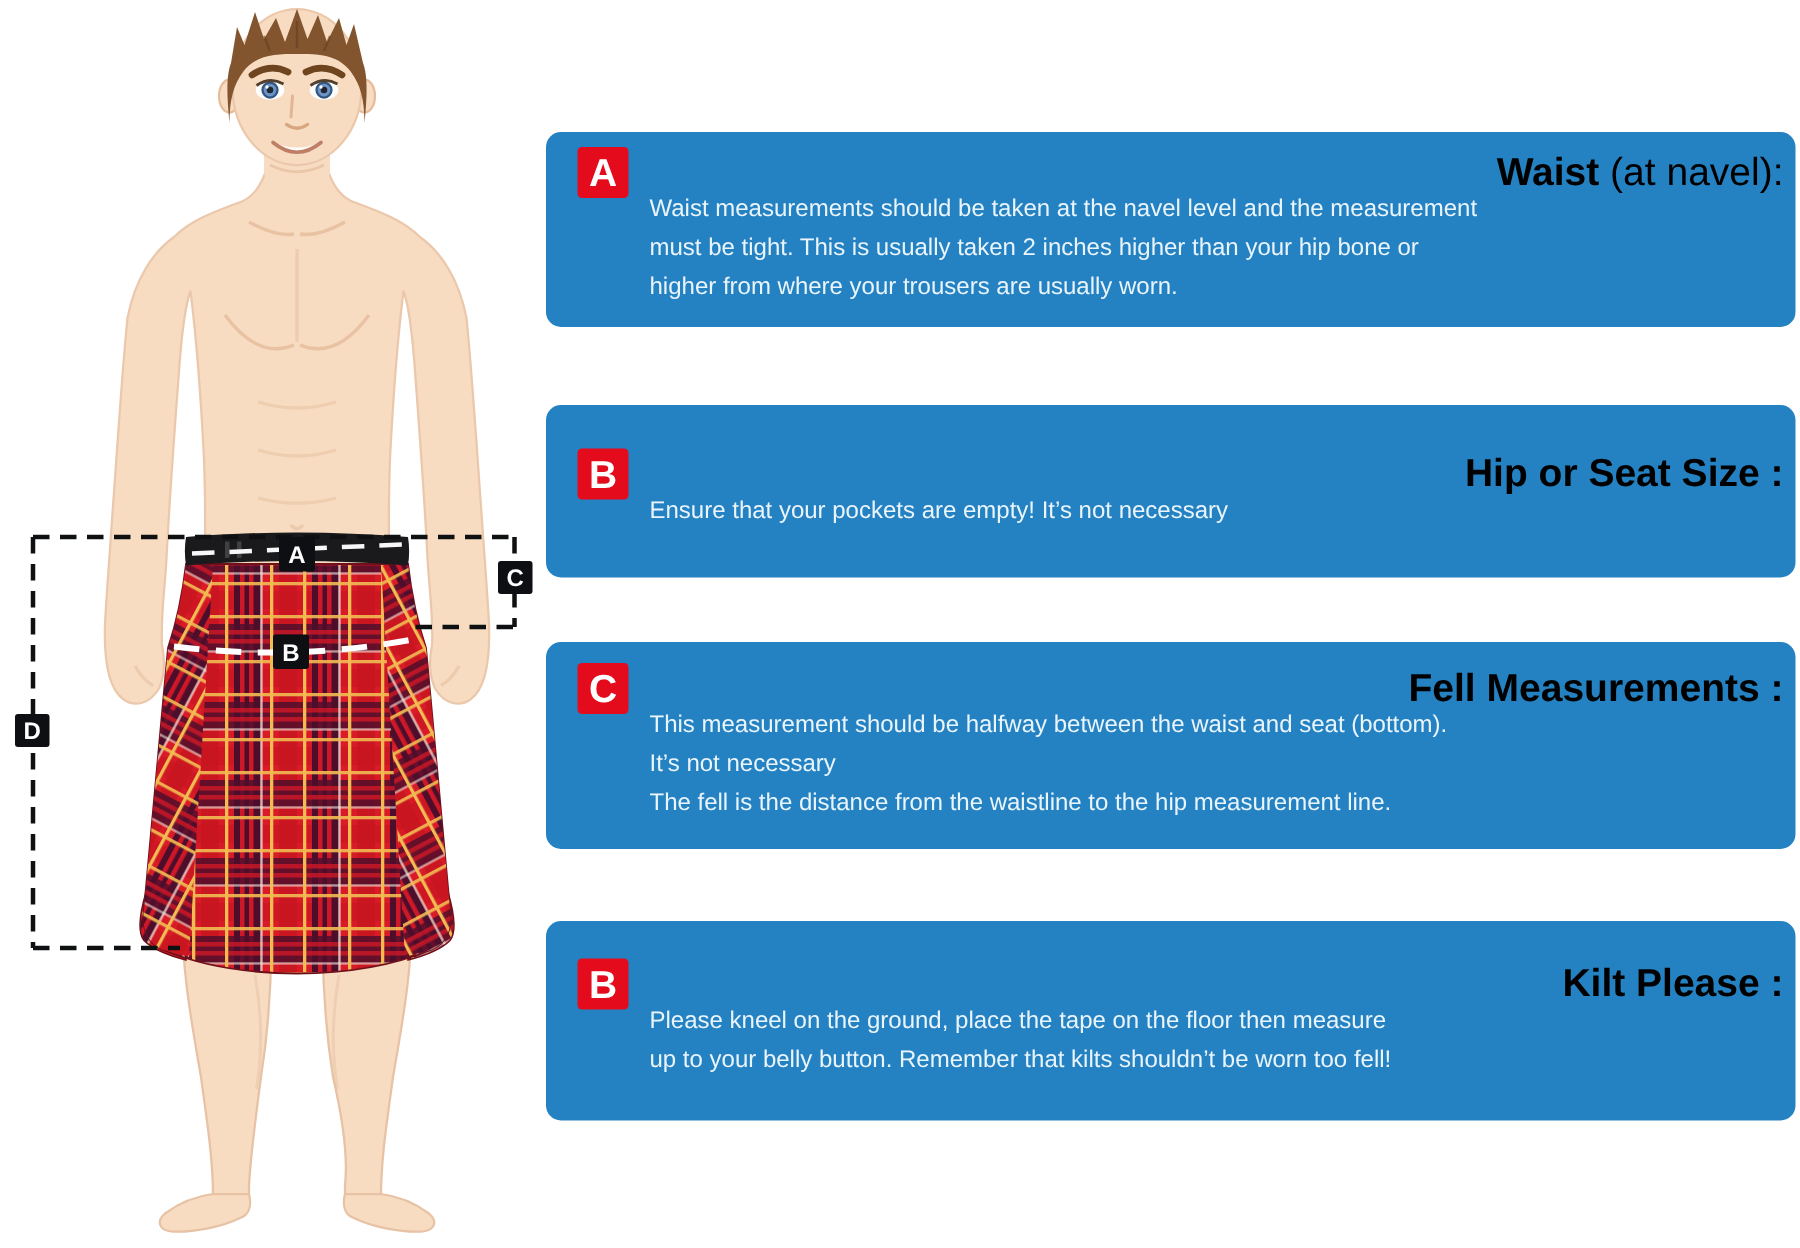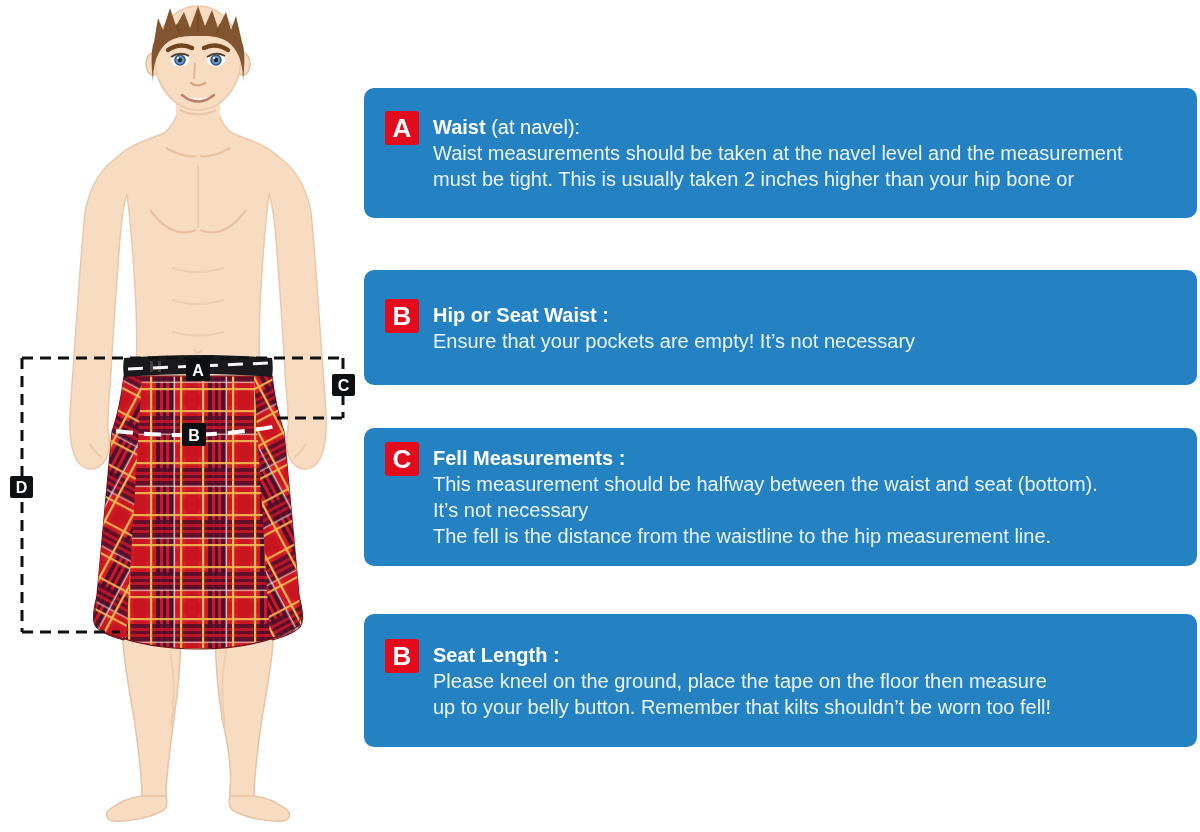--- a/index.html
+++ b/index.html
@@ -19,23 +19,23 @@
   #box-b{top:270px;height:115px;}
   #box-c{top:428px;height:138px;}
   #box-d{top:614px;height:133px;}
   .content{position:relative;padding-left:48px;}
   .badge{
     position:absolute;left:0;top:-3px;width:34px;height:34px;
     background:#E30B1C;border-radius:3px;color:#ffffff;
     display:flex;align-items:center;justify-content:center;
     font-size:26px;font-weight:700;line-height:1;
   }
-  .title{font-size:20px;font-weight:700;line-height:26px;color:#ffffff;}
+  .title{font-size:26px;font-weight:700;line-height:26px;color:#000000;text-align:right;}
   .title .rest{font-weight:400;}
-  .body-line{font-size:20px;font-weight:400;line-height:26px;color:#EAF4FB;}
+  .body-line{font-size:16px;font-weight:400;line-height:26px;color:#EAF4FB;}
   
   .mk{
     font-family:"Liberation Sans",sans-serif;font-weight:700;font-size:16px;fill:#ffffff;
     text-anchor:middle;
   }
 </style>
 </head>
 <body>
 
 <div class="canvas">
@@ -206,43 +206,44 @@
       </g>
     </svg>
   </div>
 
   <div class="box" id="box-a">
     <div class="content">
       <div class="badge">A</div>
       <div class="title"><span class="bold">Waist</span><span class="rest"> (at navel):</span></div>
       <div class="body-line">Waist measurements should be taken at the navel level and the measurement</div>
       <div class="body-line">must be tight. This is usually taken 2 inches higher than your hip bone or</div>
+      <div class="body-line">higher from where your trousers are usually worn.</div>
     </div>
   </div>
 
   <div class="box" id="box-b">
     <div class="content">
       <div class="badge">B</div>
-      <div class="title"><span class="bold">Hip or Seat Waist :</span><span class="rest"></span></div>
+      <div class="title"><span class="bold">Hip or Seat Size :</span><span class="rest"></span></div>
       <div class="body-line">Ensure that your pockets are empty! It’s not necessary</div>
     </div>
   </div>
 
   <div class="box" id="box-c">
     <div class="content">
       <div class="badge">C</div>
       <div class="title"><span class="bold">Fell Measurements :</span><span class="rest"></span></div>
       <div class="body-line">This measurement should be halfway between the waist and seat (bottom).</div>
       <div class="body-line">It’s not necessary</div>
       <div class="body-line">The fell is the distance from the waistline to the hip measurement line.</div>
     </div>
   </div>
 
   <div class="box" id="box-d">
     <div class="content">
       <div class="badge">B</div>
-      <div class="title"><span class="bold">Seat Length :</span><span class="rest"></span></div>
+      <div class="title"><span class="bold">Kilt Please :</span><span class="rest"></span></div>
       <div class="body-line">Please kneel on the ground, place the tape on the floor then measure</div>
       <div class="body-line">up to your belly button. Remember that kilts shouldn’t be worn too fell!</div>
     </div>
   </div>
 
 </div>
 
 </body></html>

